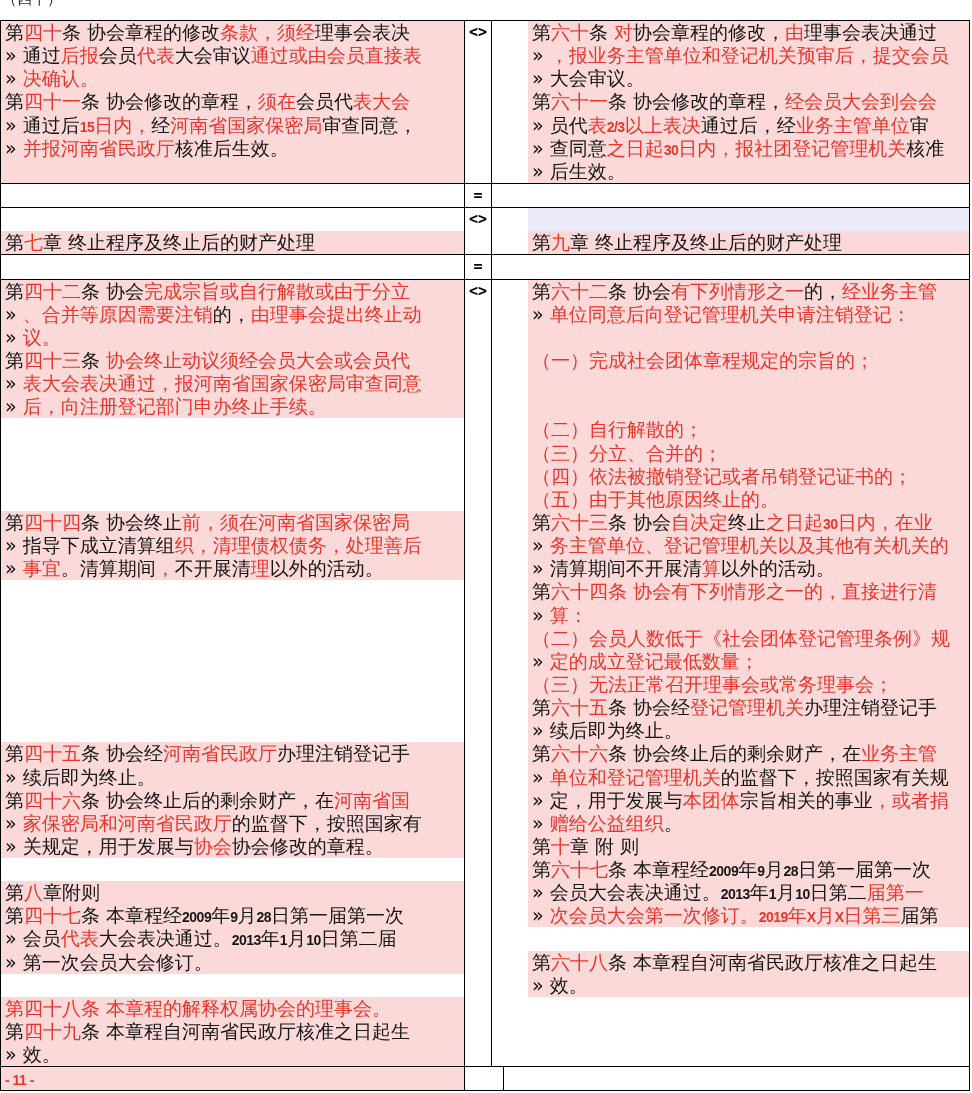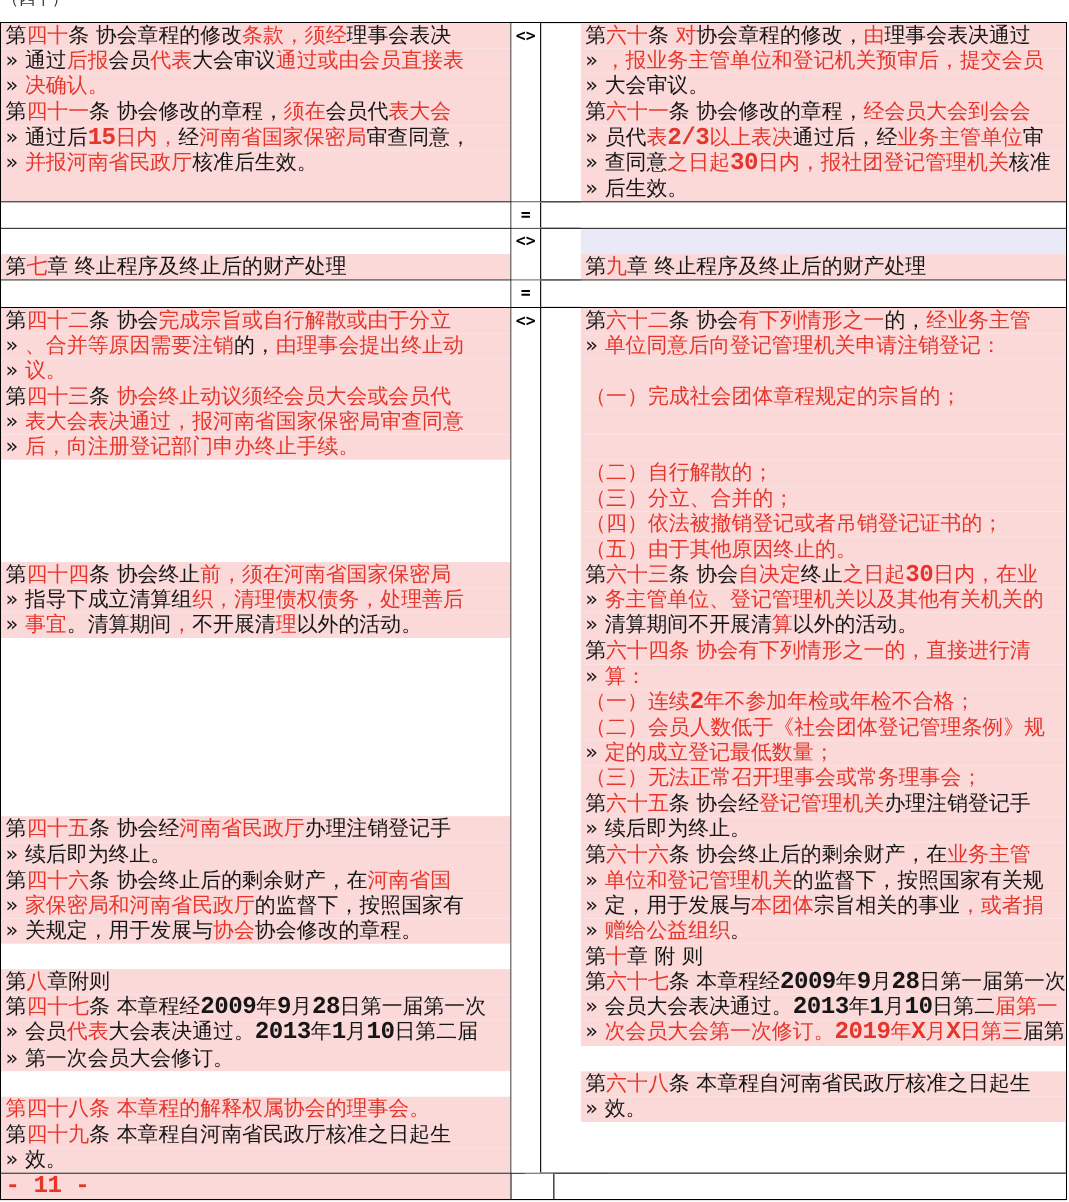--- a/index.html
+++ b/index.html
@@ -20,22 +20,22 @@
   .cell-m{width:26px;border-right:1px solid var(--border);background:#fff;}
   .cell-r{flex:1;padding-left:36px;}
   .ln{height:23.15px;line-height:23.15px;white-space:nowrap;overflow:hidden;
       padding:0 0 0 4px;font-size:19px;color:var(--black);}
   .bg-p{background:var(--pink);}
   .bg-w{background:#fff;}
   .bg-l{background:var(--lav);}
   .c-k{color:var(--black);}
   .c-r{color:var(--red);}
   .c-rb{color:var(--red);font-weight:bold;}
-  .num{font-family:Liberation Mono, monospace;
-       font-weight:bold;font-size:22px;letter-spacing:-0.5px;}
+  .num{font-family:Liberation Sans, sans-serif;
+       font-weight:bold;font-size:14px;letter-spacing:-0.5px;}
   .mk{height:23.15px;line-height:22px;text-align:center;padding:0;
       font-family:"DejaVu Sans Mono","Liberation Mono",monospace;
       font-weight:bold;font-size:15px;color:#000;}
 </style>
 </head>
 <body>
 
 <div class="stage">
   <div class="top-clip">
     <span>（四十）</span>
@@ -148,21 +148,20 @@
           <div class="ln bg-p"></div>
           <div class="ln bg-p"><span class="c-r"> （二）自行解散的；</span></div>
           <div class="ln bg-p"><span class="c-r"> （三）分立、合并的；</span></div>
           <div class="ln bg-p"><span class="c-r">（四）依法被撤销登记或者吊销登记证书的；</span></div>
           <div class="ln bg-p"><span class="c-r"> （五）由于其他原因终止的。</span></div>
           <div class="ln bg-p"><span class="c-k">第</span><span class="c-r">六十三</span><span class="c-k">条 协会</span><span class="c-r">自决定</span><span class="c-k">终止</span><span class="c-r">之日起</span><span class="c-r num">30</span><span class="c-r">日内，在业</span></div>
           <div class="ln bg-p"><span class="c-k">» </span><span class="c-r">务主管单位、登记管理机关以及其他有关机关的</span></div>
           <div class="ln bg-p"><span class="c-k">» 清算期间不开展清</span><span class="c-r">算</span><span class="c-k">以外的活动。</span></div>
           <div class="ln bg-p"><span class="c-k">第</span><span class="c-r">六十四条 协会有下列情形之一的，直接进行清</span></div>
           <div class="ln bg-p"><span class="c-k">» </span><span class="c-r">算：</span></div>
-          <div class="ln bg-p"><span class="c-r"> （一）连续</span><span class="c-r num">2</span><span class="c-r">年不参加年检或年检不合格；</span></div>
           <div class="ln bg-p"><span class="c-r"> （二）会员人数低于《社会团体登记管理条例》规</span></div>
           <div class="ln bg-p"><span class="c-k">» </span><span class="c-r">定的成立登记最低数量；</span></div>
           <div class="ln bg-p"><span class="c-r"> （三）无法正常召开理事会或常务理事会；</span></div>
           <div class="ln bg-p"><span class="c-k">第</span><span class="c-r">六十五</span><span class="c-k">条 协会经</span><span class="c-r">登记管理机关</span><span class="c-k">办理注销登记手</span></div>
           <div class="ln bg-p"><span class="c-k">» 续后即为终止。</span></div>
           <div class="ln bg-p"><span class="c-k">第</span><span class="c-r">六十六</span><span class="c-k">条 协会终止后的剩余财产，在</span><span class="c-r">业务主管</span></div>
           <div class="ln bg-p"><span class="c-k">» </span><span class="c-r">单位和登记管理机关</span><span class="c-k">的监督下，按照国家有关规</span></div>
           <div class="ln bg-p"><span class="c-k">» 定，用于发展与</span><span class="c-r">本团体</span><span class="c-k">宗旨相关的事业</span><span class="c-r">，或者捐</span></div>
           <div class="ln bg-p"><span class="c-k">» </span><span class="c-r">赠给公益组织</span><span class="c-k">。</span></div>
           <div class="ln bg-p"><span class="c-k">第</span><span class="c-r">十</span><span class="c-k">章 附 则</span></div>

